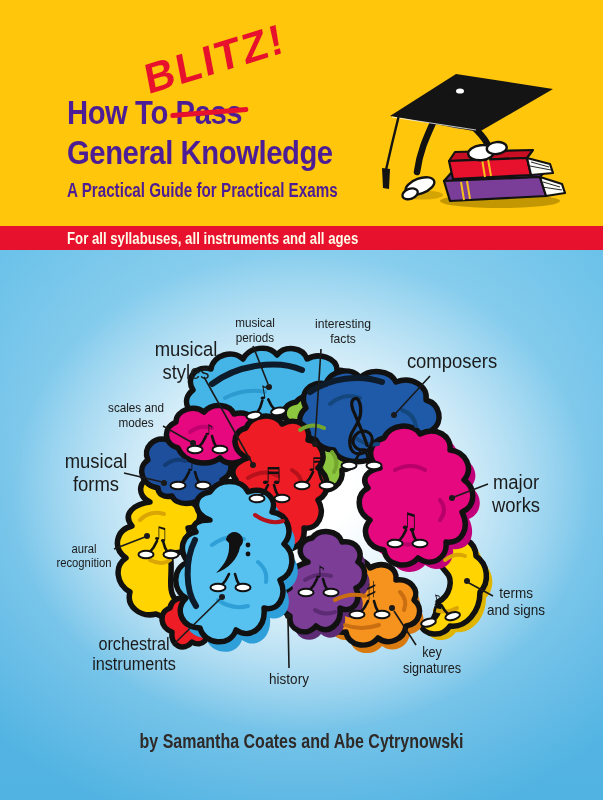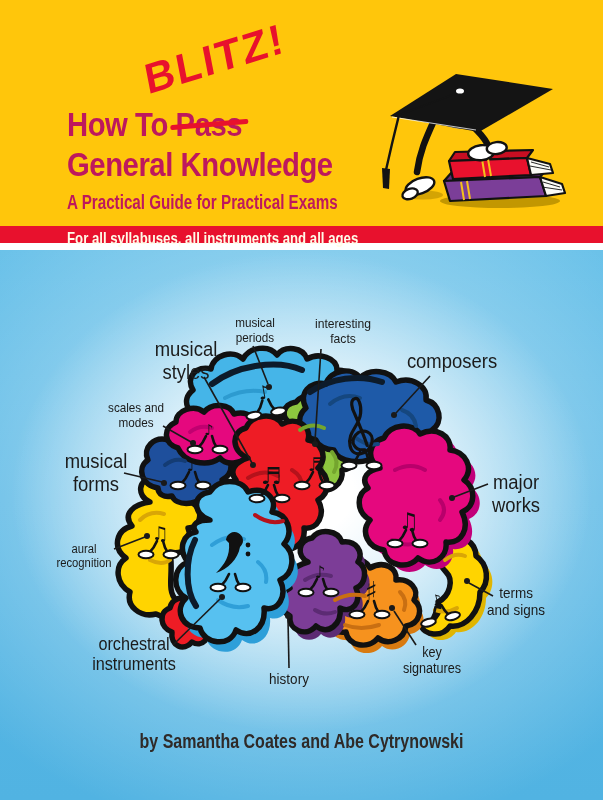--- a/index.html
+++ b/index.html
@@ -8,31 +8,31 @@
 
   .cover{position:absolute;inset:0;width:603px;height:800px;}
 
   
   .sec-yellow{position:absolute;left:0;top:0;width:603px;height:226px;background:#FFC60B;}
 
   .blitz{position:absolute;left:150px;top:56px;
          font-size:42px;font-weight:700;color:#E8112D;letter-spacing:2px;
          transform:rotate(-17deg) skewX(-6deg);transform-origin:left bottom;}
 
-  .title-block{position:absolute;left:67px;top:104px;color:#be185d;}
+  .title-block{position:absolute;left:67px;top:92px;color:#4c1d95;}
   .title-line{font-size:34px;font-weight:700;line-height:1.18;letter-spacing:-0.5px;
               transform:scaleX(.86);transform-origin:left;white-space:nowrap;}
   .struck{position:relative;display:inline-block;margin-left:9px;}
   .struck::after{content:"";position:absolute;left:-8%;right:-10%;top:46%;height:5px;
                  background:#E8112D;transform:rotate(-4deg);border-radius:3px;}
   .subtitle{font-size:20px;font-weight:700;margin-top:7px;
             transform:scaleX(.76);transform-origin:left;white-space:nowrap;}
 
   
-  .sec-red{position:absolute;left:0;top:226px;width:603px;height:17px;background:#E8112D;}
+  .sec-red{position:absolute;left:0;top:226px;width:603px;height:24px;background:#E8112D;}
   .banner-text{position:absolute;left:67px;top:0;height:24px;line-height:24px;
                font-size:16.5px;font-weight:700;color:#FFFBE8;white-space:nowrap;
                transform:scaleX(.8);transform-origin:left;}
 
   
   .sec-blue{position:absolute;left:0;top:250px;width:603px;height:550px;
     background:
       radial-gradient(ellipse 290px 240px at 50% 44%, rgba(255,255,255,1) 18%, rgba(255,255,255,0) 100%),
       radial-gradient(ellipse 430px 350px at 50% 44%, rgba(255,255,255,.65), rgba(255,255,255,0) 100%),
       linear-gradient(180deg,#69C1E9 0%, #57B7E5 45%, #51B3E2 100%);}

